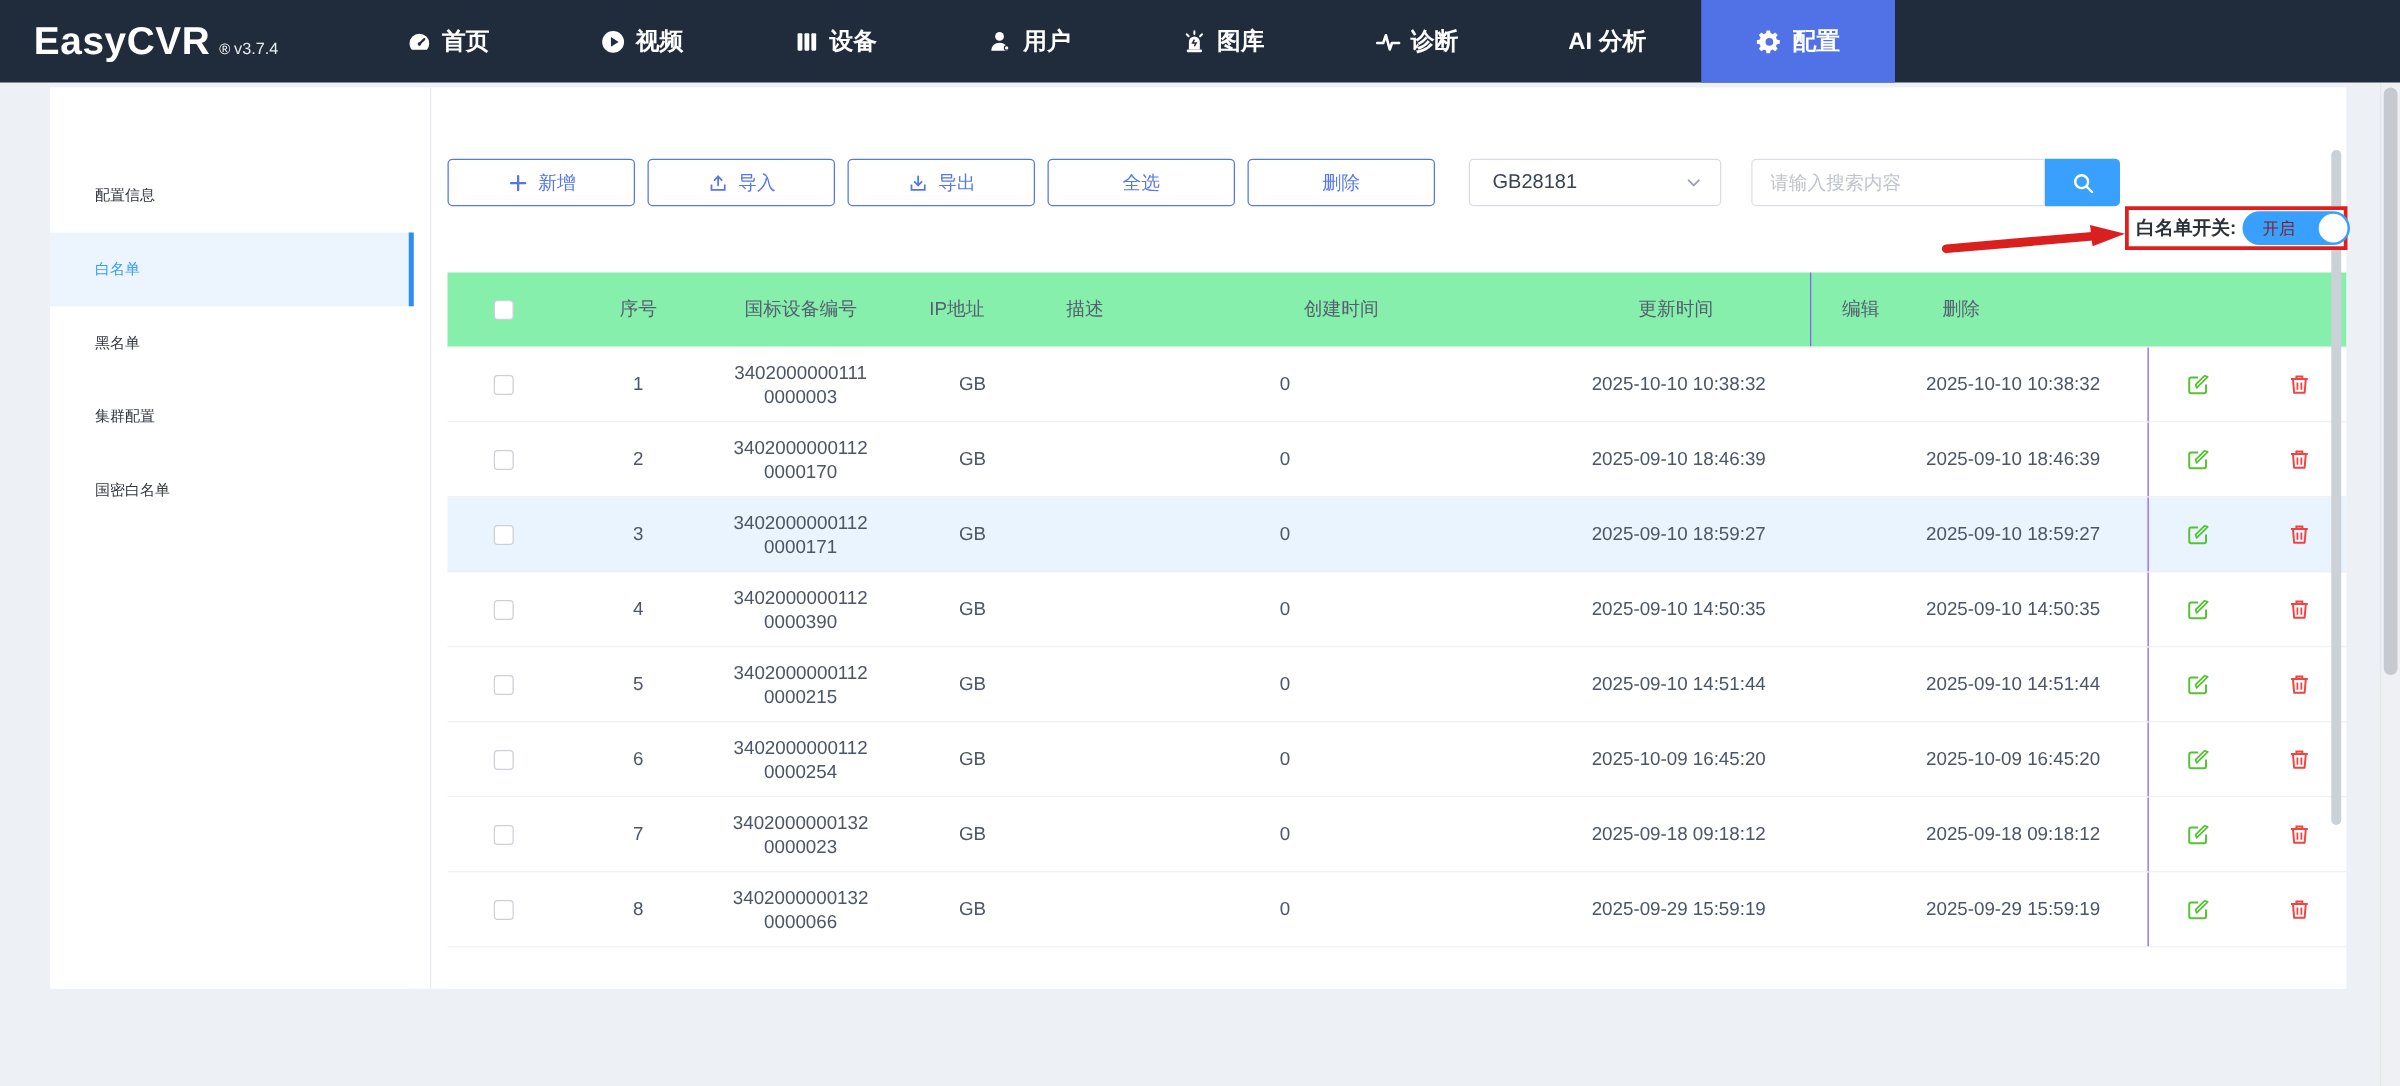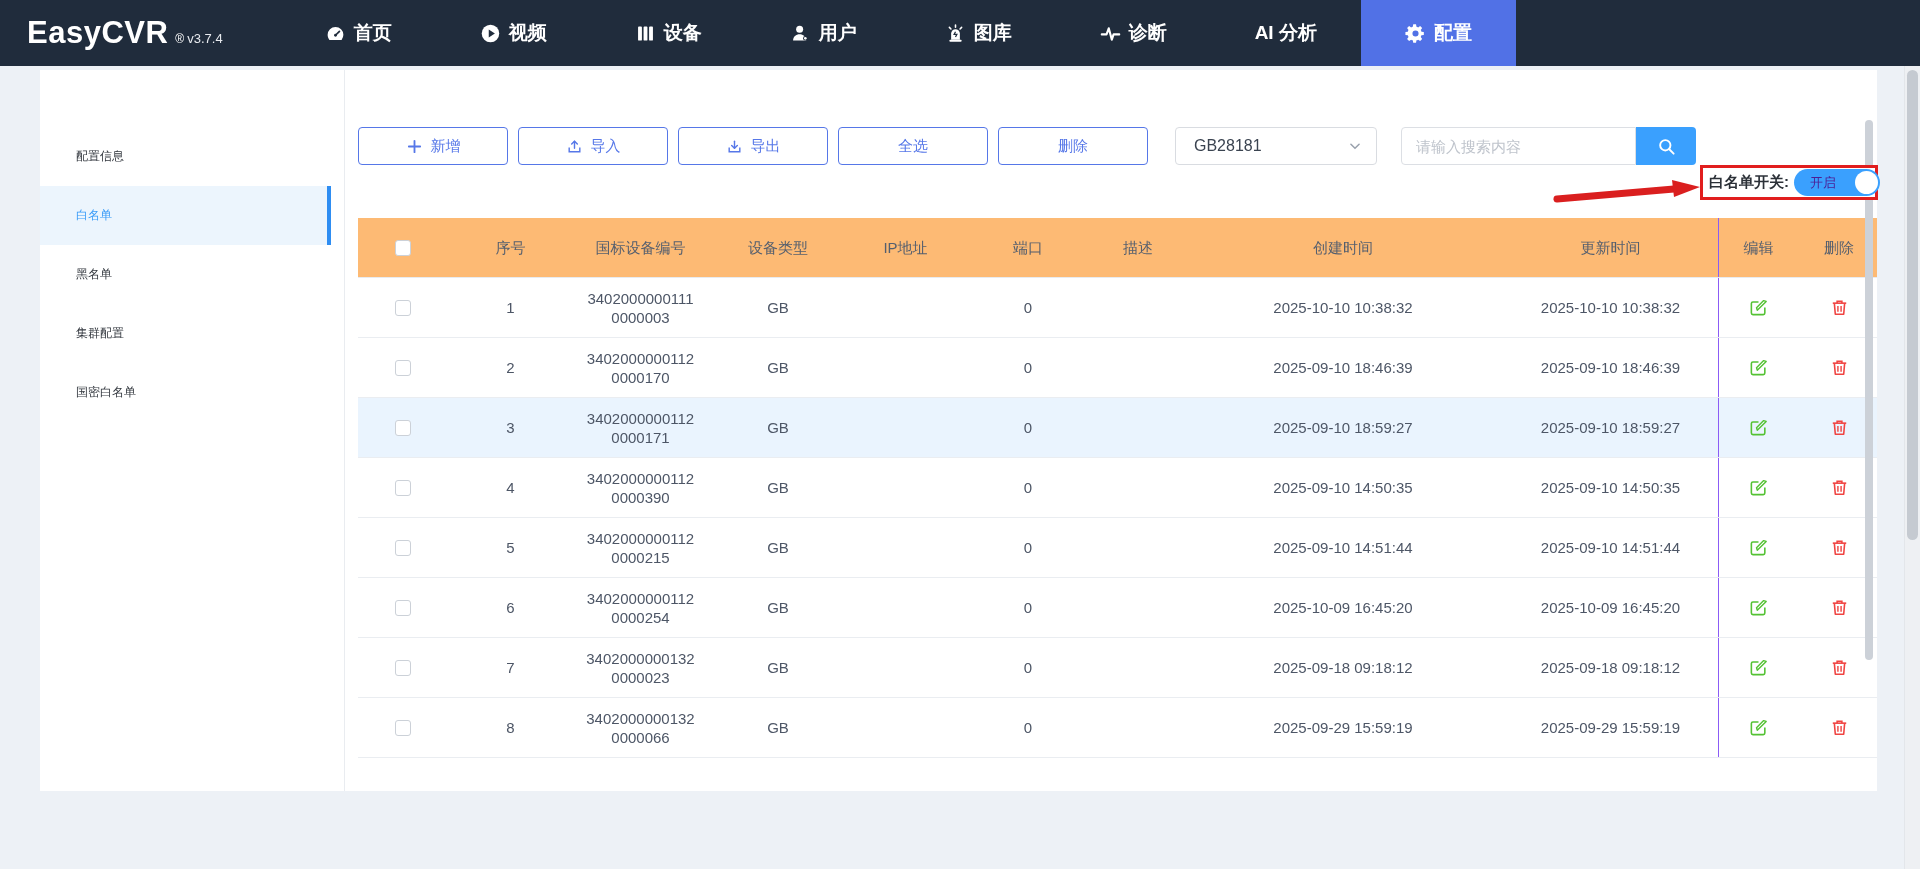--- a/index.html
+++ b/index.html
@@ -56,21 +56,21 @@
     font-family:inherit; }
   .tb-input::placeholder { color:#bfc4cc; }
   .tb-search { width:60px; height:38px; background:#3aa0fe; border:none;
     border-radius:0 4px 4px 0; display:flex; align-items:center; justify-content:center;
     cursor:pointer; }
   .tb-search svg { width:19px; height:19px; color:#fff; }
 
   
   .table { margin-top:53px; width:1522px; }
   .trow { display:flex; height:60px; border-bottom:1px solid #eaedf1; background:#fff; }
-  .trow.head { background:#fdba74; border-bottom:1px solid #e8ebef; }
+  .trow.head { background:#86efac; border-bottom:1px solid #e8ebef; }
   .trow.highlight { background:#eaf4fe; }
   .trow.stub { height:33px; border-bottom:none; }
   .tcell { display:flex; align-items:center; justify-content:center; text-align:center;
     font-size:15px; color:#4d5666; flex-direction:column; line-height:19px; }
   .trow.head .tcell { color:#555f6e; flex-direction:row; }
   .tcell.bl { border-left:1px solid #8b5cf6; }
   .cbx { width:16px; height:16px; border:1px solid #ccd1d8; border-radius:3px;
     background:#fff; cursor:pointer; }
   .icon-btn { background:none; border:none; cursor:pointer; display:flex;
     align-items:center; justify-content:center; }
@@ -79,21 +79,21 @@
   .del-ic { color:#f04442; }
 
   
   .anno-box { position:absolute; left:1700px; top:165px; width:178px; height:35px;
     border:3px solid #e11e1e; background:#fff; display:flex; align-items:center;
     padding:0 4px 0 6px; z-index:20; }
   .anno-label { font-size:15px; color:#2c3138; white-space:nowrap;font-weight:bold; }
   .toggle { margin-left:5px; width:86px; height:27px; border-radius:14px;
     background:#3aa0fe; position:relative; cursor:pointer; flex:none; }
   .toggle-text { position:absolute; left:16px; top:50%; transform:translateY(-50%);
-    color:#4c1d95; font-size:13px; }
+    color:#7f1d1d; font-size:13px; }
   .toggle-knob { position:absolute; right:2px; top:2px; width:23px; height:23px;
     border-radius:50%; background:#fff; }
   .anno-arrow { position:absolute; left:1552px; top:180px; z-index:21; }
 
   
   .inner-scroll { position:absolute; right:4px; top:50px; width:8px; height:540px;
     background:#ccd1d8; border-radius:4px; }
   .page-scroll { position:absolute; right:0; top:66px; width:16px; height:803px;
     background:#eef0f3; border-left:1px solid #e3e6ea; z-index:25; }
   .page-thumb { position:absolute; left:2px; top:4px; width:11px; height:470px;
@@ -263,28 +263,22 @@
       <div class="trow head" id="table-head">
           <div class="tcell" style="width: 90px;">
             <span class="cbx"></span>
           </div>
           <div class="tcell" style="width: 125px;">
             <span>序号</span>
           </div>
           <div class="tcell" style="width: 135px;">
             <span>国标设备编号</span>
           </div>
-          <div class="tcell" style="width: 140px;">
-            <span>设备类型</span>
-          </div>
           <div class="tcell" style="width: 115px;">
             <span>IP地址</span>
-          </div>
-          <div class="tcell" style="width: 130px;">
-            <span>端口</span>
           </div>
           <div class="tcell" style="width: 90px;">
             <span>描述</span>
           </div>
           <div class="tcell" style="width: 320px;">
             <span>创建时间</span>
           </div>
           <div class="tcell" style="width: 215px;">
             <span>更新时间</span>
           </div>

